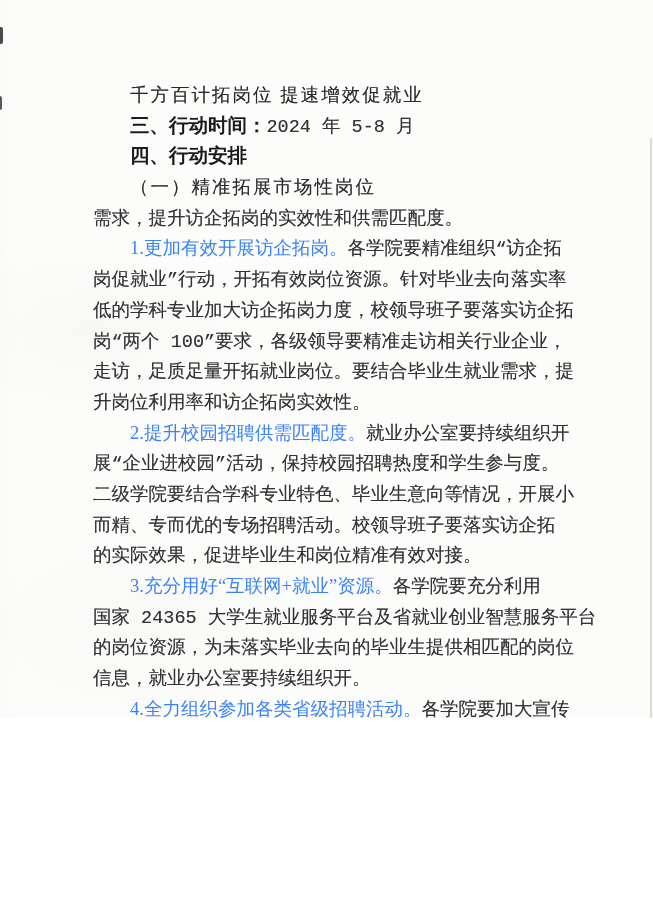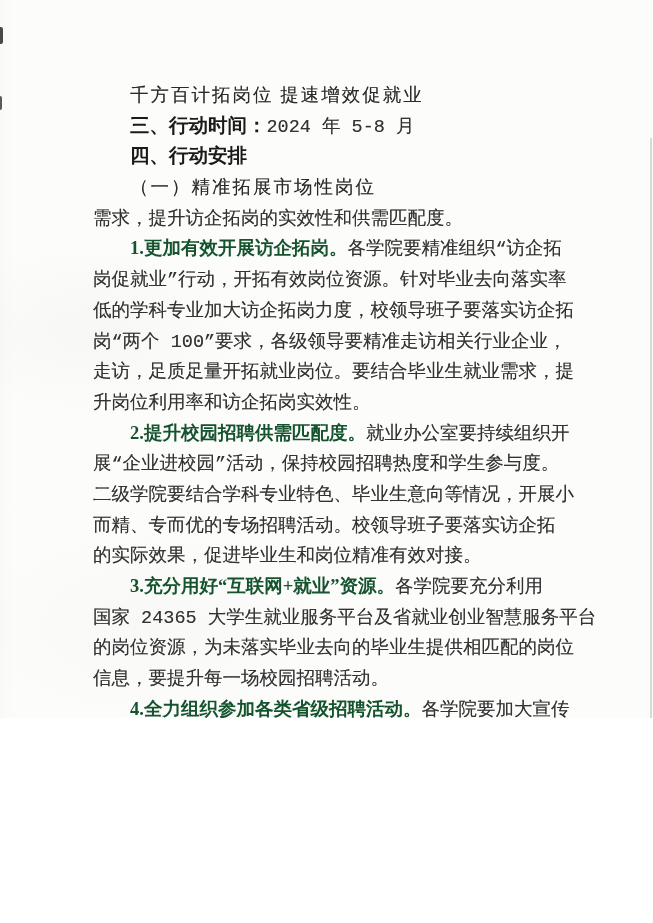--- a/index.html
+++ b/index.html
@@ -38,22 +38,22 @@
     font-size: 18.5px;
     color: #333333;
   }
   .line.indent { padding-left: 37px; }
   .seg-body {
     color: #333333;
     text-shadow: 0 0 0.5px rgba(70,70,70,0.55);
     font-family: Liberation Mono, monospace;
   }
   .seg-bold {
-    font-weight: 700;
-    color: #14532d;
+    font-weight: 400;
+    color: #3b82f6;
   }
   .seg-heading {
     font-family: Liberation Serif, serif;
     font-weight: 700;
     font-size: 19.5px;
     color: #1a1a1a;
   }
   .seg-kaiti {
     color: #2a2a2a;
     letter-spacing: 2px;
@@ -121,18 +121,18 @@
       <div class="line"><span class="seg-body">走访，足质足量开拓就业岗位。要结合毕业生就业需求，提</span></div>
       <div class="line"><span class="seg-body">升岗位利用率和访企拓岗实效性。</span></div>
       <div class="line indent"><span class="seg-bold">2.提升校园招聘供需匹配度。</span><span class="seg-body">就业办公室要持续组织开</span></div>
       <div class="line"><span class="seg-body">展“企业进校园”活动，保持校园招聘热度和学生参与度。</span></div>
       <div class="line"><span class="seg-body">二级学院要结合学科专业特色、毕业生意向等情况，开展小</span></div>
       <div class="line"><span class="seg-body">而精、专而优的专场招聘活动。校领导班子要落实访企拓</span></div>
       <div class="line"><span class="seg-body">的实际效果，促进毕业生和岗位精准有效对接。</span></div>
       <div class="line indent"><span class="seg-bold">3.充分用好“互联网+就业”资源。</span><span class="seg-body">各学院要充分利用</span></div>
       <div class="line"><span class="seg-body">国家 24365 大学生就业服务平台及省就业创业智慧服务平台</span></div>
       <div class="line"><span class="seg-body">的岗位资源，为未落实毕业去向的毕业生提供相匹配的岗位</span></div>
-      <div class="line"><span class="seg-body">信息，要提升每一场校园招聘活动。</span></div>
+      <div class="line"><span class="seg-body">信息，就业办公室要持续组织开。</span></div>
       <div class="line indent"><span class="seg-bold">4.全力组织参加各类省级招聘活动。</span><span class="seg-body">各学院要加大宣传</span></div>
     </div>
 
   <div class="page-number">- 2 -</div>
 </div>
 
 </body></html>

